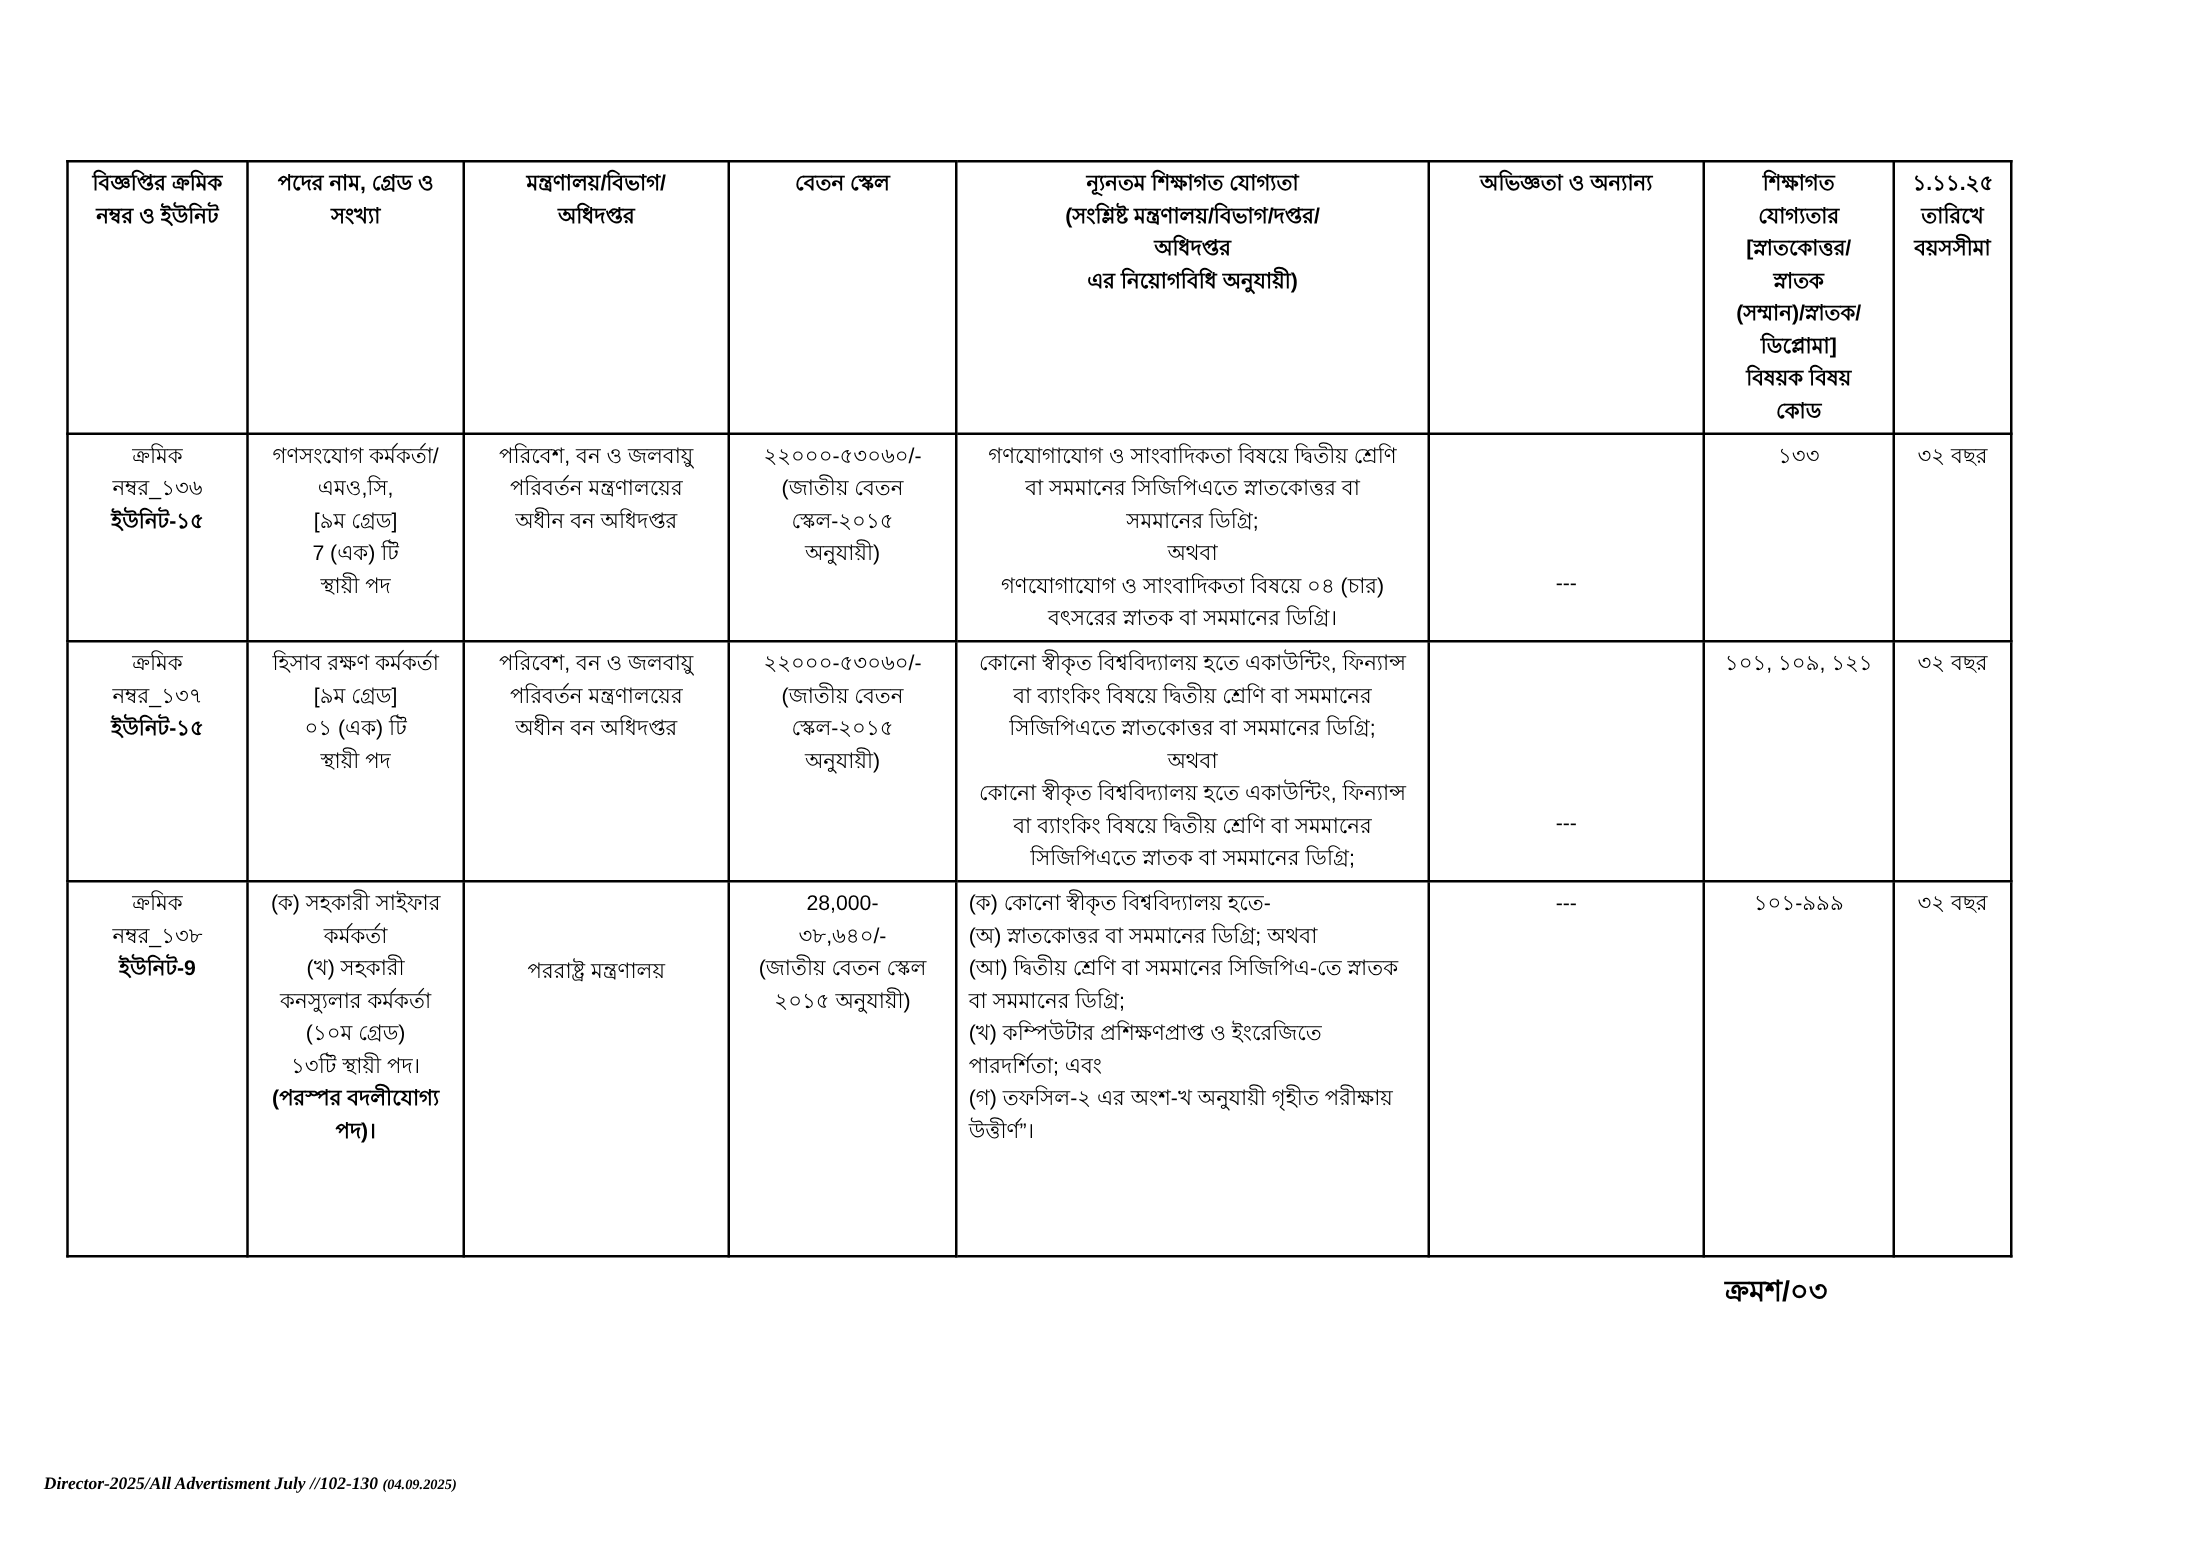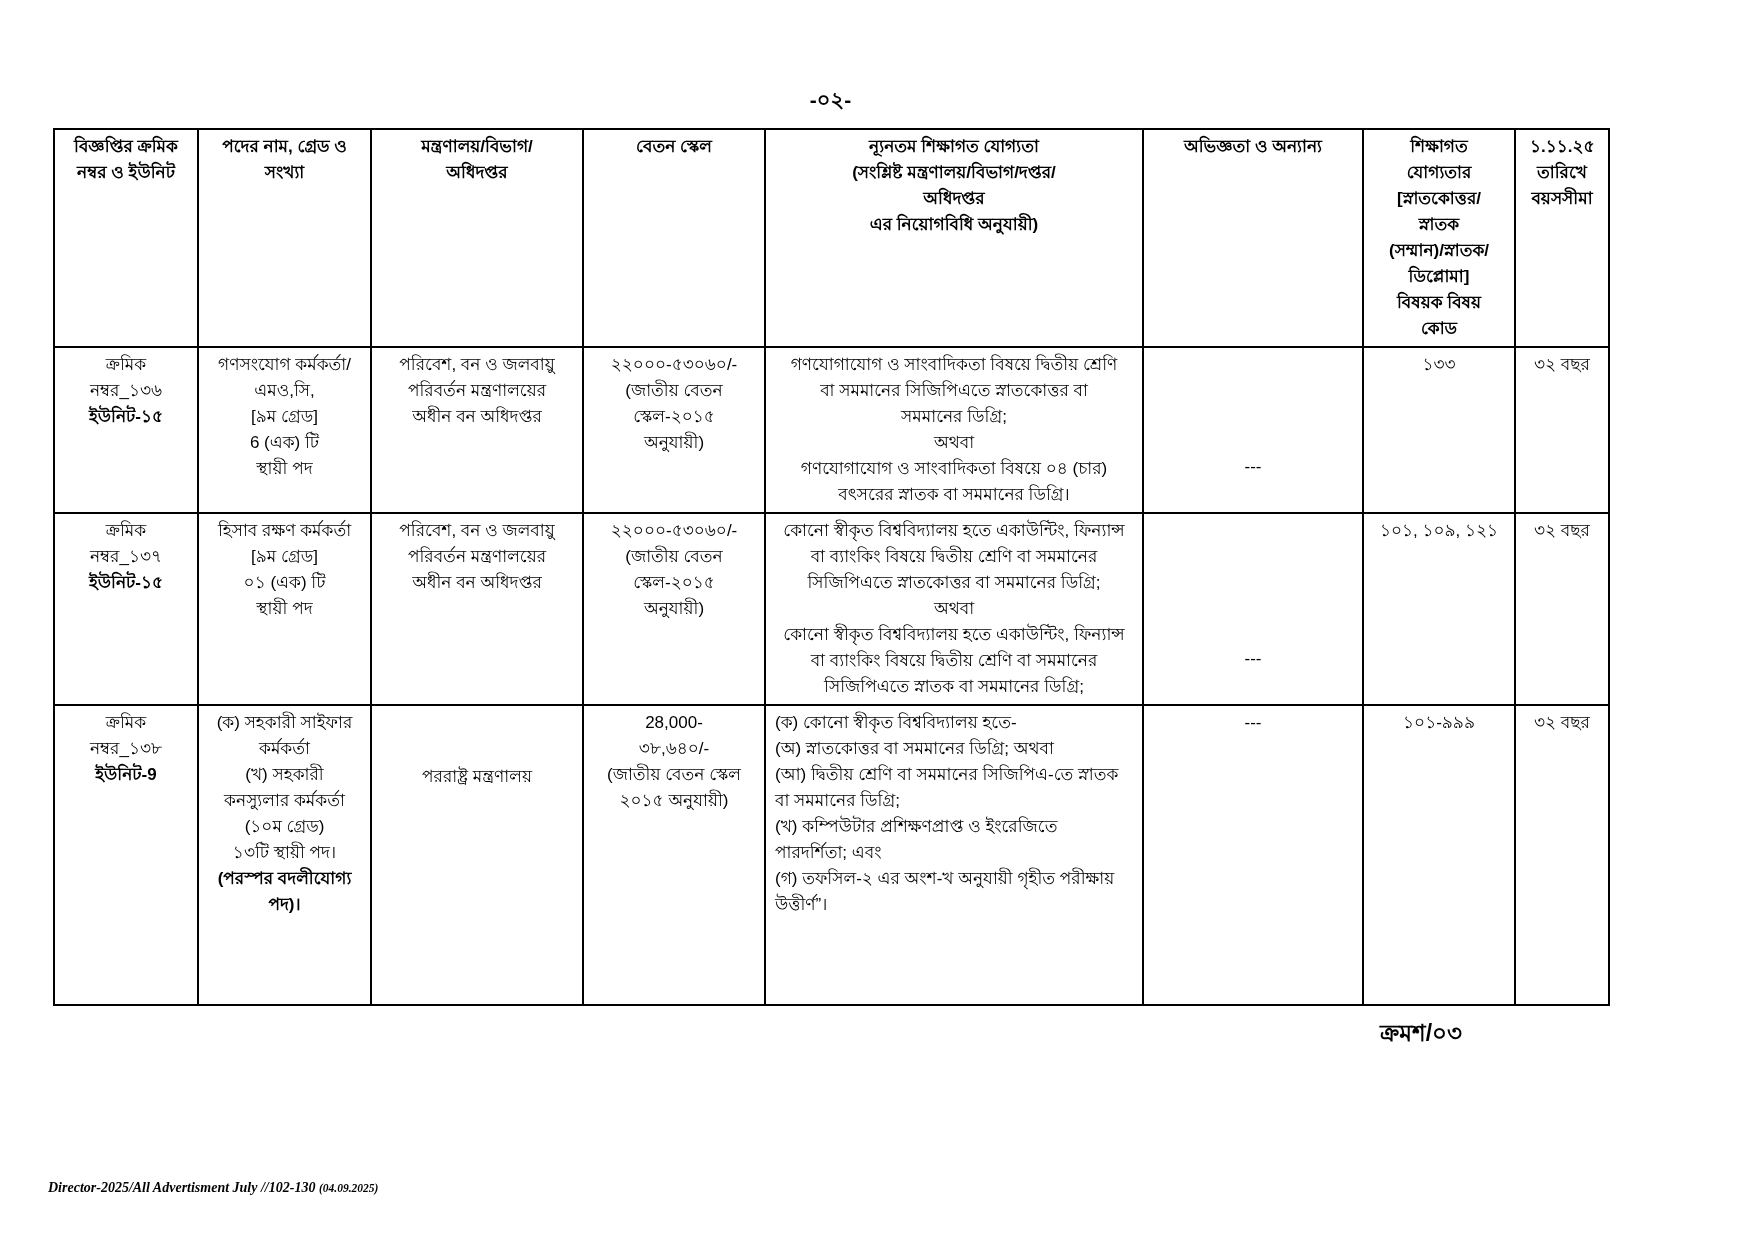--- a/index.html
+++ b/index.html
@@ -37,32 +37,31 @@
   tr.r138    { height:300px; }
   .bold { font-weight:bold; }
   td.qual-left { text-align:left; padding-left:9px; padding-right:9px;margin-left:20px; }
   td.exp-low { vertical-align:bottom; padding-bottom:32px; }
   td.ministry-mid { padding-top:58px; }
   .continuation {
     position:absolute; top:1015px; right:293px;
     font-weight:bold; font-size:23px;
   }
   .footer-ref {
-    position:absolute; left:48px; top:1180px;
+    position:absolute; left:35px; top:1180px;
     font-family:"Liberation Serif", serif;
     font-style:italic; font-weight:bold; font-size:14px;
   }
   .footer-ref .footer-date { font-size:11.5px; }
 </style>
 </head>
 <body>
 
 <div class="page">
 
-  <div class="page-number">-০২-</div>
 
   <table class="doc-table">
     <colgroup>
       <col style="width:144px">
         <col style="width:173px">
         <col style="width:212px">
         <col style="width:182px">
       <col style="width:378px">
         <col style="width:220px">
         <col style="width:152px">
@@ -112,21 +111,21 @@
     <tr class="r136">
       <td>
         <div class="pre">ক্রমিক
 নম্বর_১৩৬</div>
         <div class="pre bold">ইউনিট-১৫</div>
       </td>
       <td>
             <div class="pre">গণসংযোগ কর্মকর্তা/
 এমও,সি,
 [৯ম গ্রেড]
-6 (এক) টি
+7 (এক) টি
 স্থায়ী পদ</div>
           </td>
       <td>
             <div class="pre">পরিবেশ, বন ও জলবায়ু
 পরিবর্তন মন্ত্রণালয়ের
 অধীন বন অধিদপ্তর</div>
           </td>
       <td>
             <div class="pre">২২০০০-৫৩০৬০/-
 (জাতীয় বেতন

